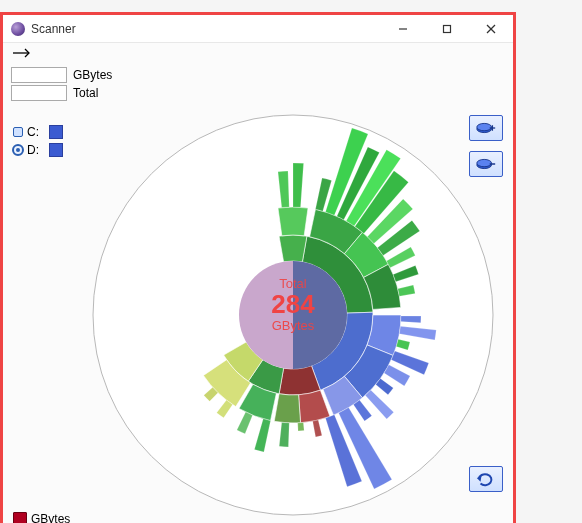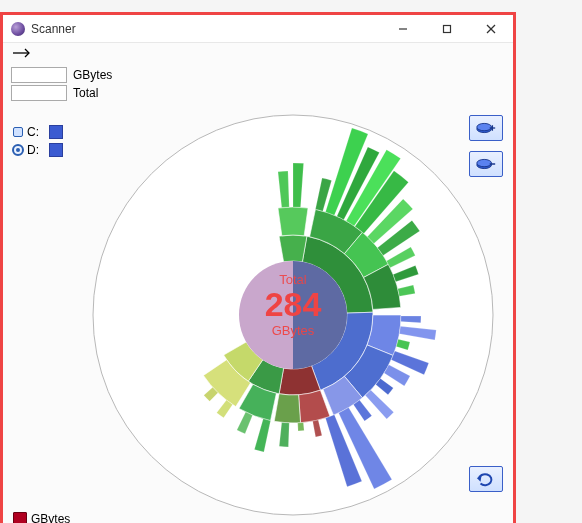--- a/index.html
+++ b/index.html
@@ -25,21 +25,21 @@
   .drv-icon.cd::after   { content:""; position:absolute; top:5px; left:5px; width:4px; height:4px; background:#2b5fb2; border-radius:50%; }
   .sq { width: 14px; height: 14px; background: #3b5bd1; margin-left: 10px; border:1px solid #2a3f9e; }
   .rightbtns { position: absolute; top: 50px; right: 10px; display: flex; flex-direction: column; gap: 10px; }
   .iconbtn { width: 34px; height: 26px; background: linear-gradient(#e9f0ff,#cfe0ff); border:1px solid #3a5fc8; border-radius:2px; display:flex; align-items:center; justify-content:center; }
   .iconbtn svg { width: 22px; height: 18px; }
   .refreshbtn { position:absolute; bottom: 40px; right: 10px; }
   .chart { position:absolute; top: 20px; left: 50px; width: 480px; height: 440px; }
   .chart svg { width: 100%; height: 100%; }
   .center-label { position:absolute; top: 50%; left: 50%; transform: translate(-50%, -50%); text-align:center; color:#ef4444; pointer-events:none; }
   .center-label .lbl { font-size: 13px; opacity: .9; }
-  .center-label .val { font-size: 34px; font-weight: bold; line-height: 1.05; }
+  .center-label .val { font-size: 26px; font-weight: bold; line-height: 1.05; }
   .center-label .unit { font-size: 13px; opacity: .95; }
   .footer-left { position:absolute; bottom: 6px; left: 10px; display:flex; align-items:center; font-size:12px; }
   .red-square { width: 14px; height: 14px; background: #b00020; border:1px solid #6a0012; margin-right: 4px; border-radius:1px; }
   .footer-right { position:absolute; bottom: 4px; right: 10px; text-align:right; font-size:12px; color:#000; line-height:1.3; }
   .copy { color:#777; font-size:11px; }
 </style>
 </head>
 <body>
 
 <div class="window">

